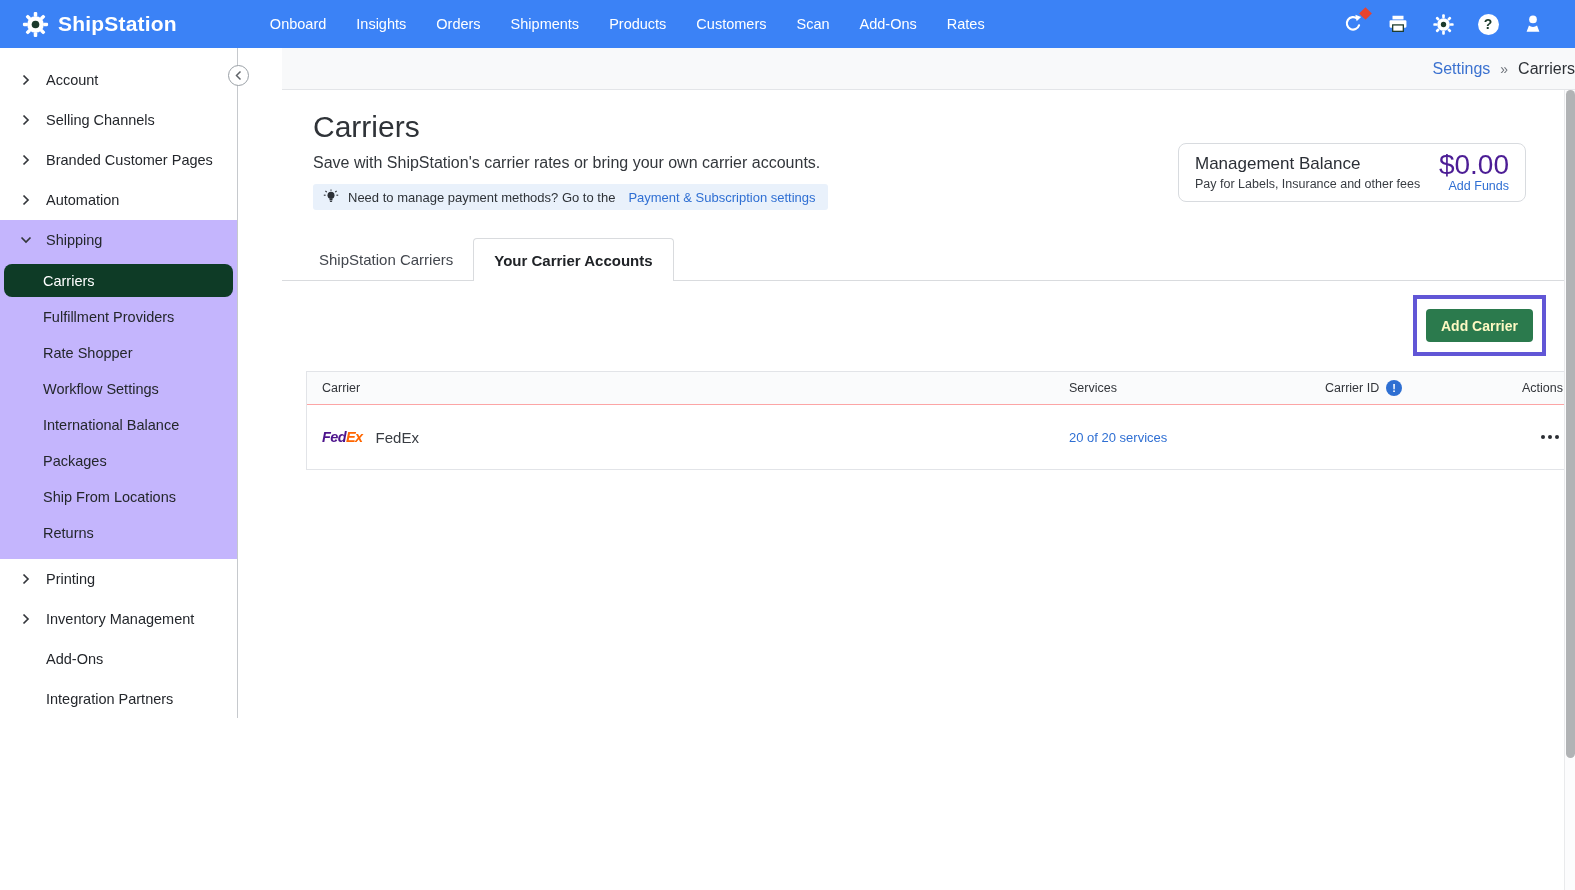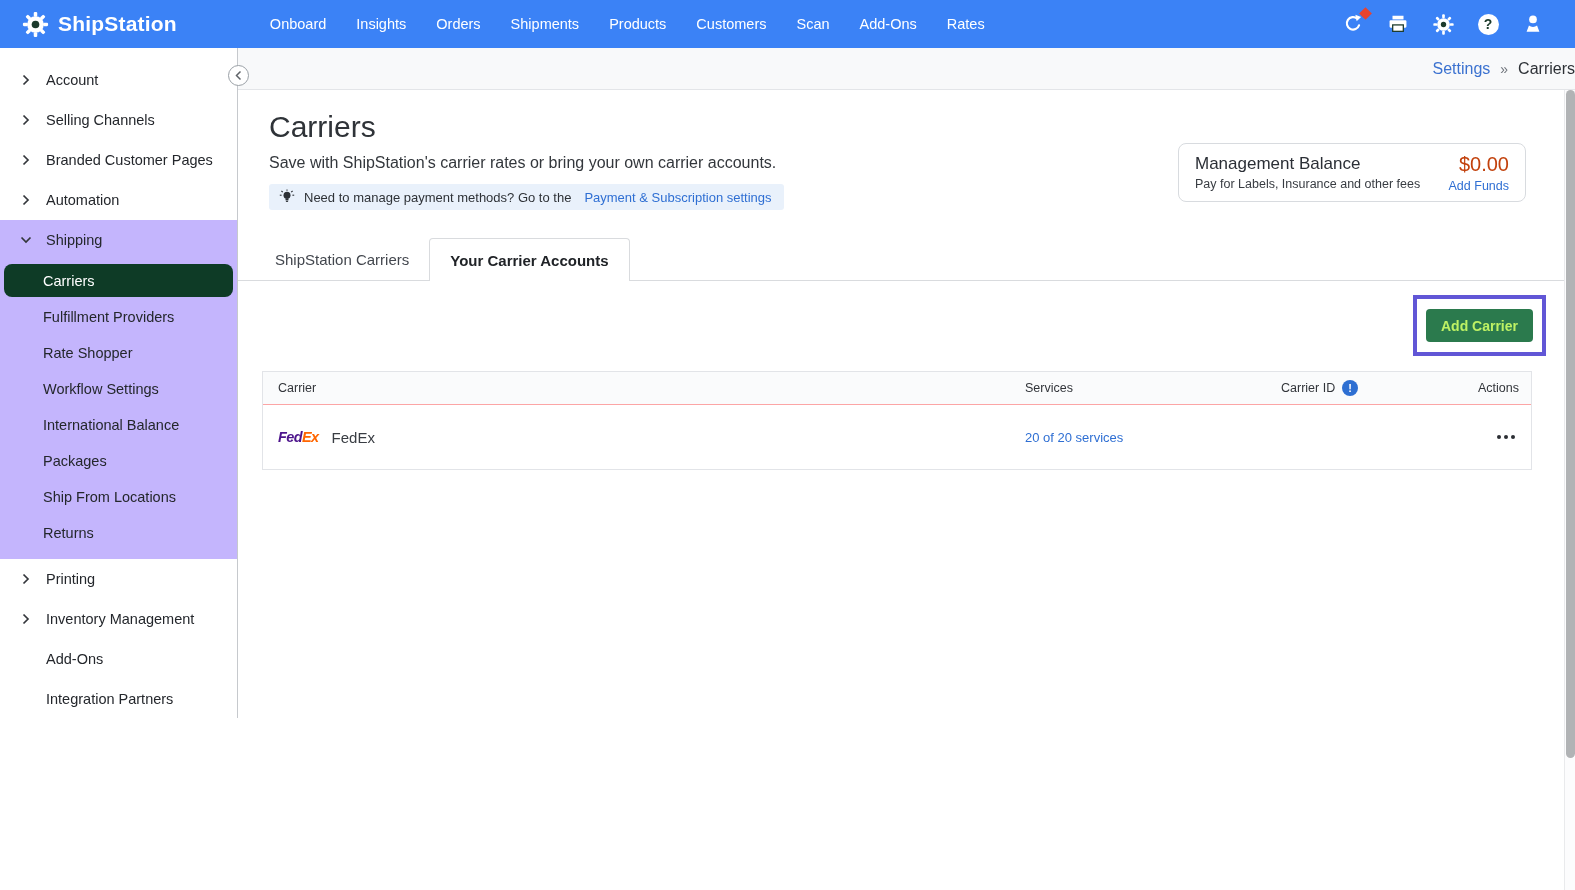--- a/index.html
+++ b/index.html
@@ -15,21 +15,21 @@
   .brand { display:flex; align-items:center; gap:9px; padding-left:22px; cursor:pointer; }
   .brand-name { font-size:21px; font-weight:bold; letter-spacing:.2px; }
   .topnav { display:flex; margin-left:78px; height:48px; }
   .topnav-item { padding:0 15px; display:flex; align-items:center; font-size:14.5px; color:#fff; cursor:pointer; }
   .topbar-icons { margin-left:auto; display:flex; align-items:center; gap:21px; padding-right:30px; }
   .tb-icon { width:24px; height:24px; display:flex; align-items:center; justify-content:center; cursor:pointer; position:relative; }
   .badge { position:absolute; top:-3px; right:-5px; width:9px; height:9px; background:#e8432e; transform:rotate(45deg); }
   .help-circle { width:21px; height:21px; border-radius:50%; background:#fff; color:#1b3a2b; font-weight:bold; font-size:14px; display:flex; align-items:center; justify-content:center; }
 
   
-  .layout { display:flex; height:670px; position:relative; }
+  .layout { display:flex; height:670px; position:relative;gap:44px; }
 
   
   .sidebar { width:238px; min-width:238px; background:#fff; border-right:1px solid #c6c9cd; padding-top:12px; position:relative; }
   .side-item { height:40px; display:flex; align-items:center; padding-left:19px; gap:13px; font-size:14.5px; color:#24272c; cursor:pointer; }
   .chev { width:14px; height:14px; display:flex; align-items:center; justify-content:center; flex:0 0 14px; }
   .chev.empty { visibility:hidden; }
   .shipping-group { background:#c4b5fd; padding-bottom:8px; }
   .side-sub { height:36px; display:flex; align-items:center; padding-left:43px; font-size:14.5px; color:#24272c; cursor:pointer; }
   .side-sub.active { background:#0e3b26; color:#fff; border-radius:8px; margin:4px 4px 2px 4px; padding-left:39px; height:33px; }
   .collapse-btn { position:absolute; left:228px; top:17px; width:21px; height:21px; border-radius:50%; background:#fff; border:1px solid #9aa0a6; display:flex; align-items:center; justify-content:center; z-index:6; cursor:pointer; }
@@ -45,30 +45,30 @@
   .page-title { margin:19px 0 0 0; font-size:30px; font-weight:400; color:#2f3338; line-height:35px; }
   .page-sub { margin-top:9px; font-size:16px; color:#33373c; line-height:19px; }
   .banner { margin-top:12px; display:inline-flex; align-items:center; gap:9px; background:#e9f1fb; padding:5px 12px 5px 10px; border-radius:3px; font-size:13px; color:#2e3237; height:26px; }
   .banner a, .link { color:#2f6fd3; text-decoration:none; cursor:pointer; }
   .banner .lnk { margin-left:4px; }
 
   .balance-card { position:absolute; top:53px; right:49px; width:348px; height:59px; border:1px solid #d8dbdf; border-radius:8px; background:#fff; padding:9px 16px 10px 16px; display:flex; justify-content:space-between; }
   .bc-title { font-size:17px; color:#2b2f36; line-height:22px; }
   .bc-desc { font-size:12.5px; color:#383c42; margin-top:2px; }
   .bc-right { text-align:right; }
-  .bc-amount { font-size:20px; color:#c2410c; line-height:23px; }
+  .bc-amount { font-size:28px; color:#4c1d95; line-height:23px; }
   .bc-addfunds { font-size:12.5px; margin-top:3px; }
 
   .tabs { display:flex; margin-left:-31px; padding-left:17px; border-bottom:1px solid #d9dbde; height:43px; margin-top:28px; align-items:stretch; }
   .tab { padding:0 20px; display:flex; align-items:center; font-size:15px; color:#43474e; cursor:pointer; }
   .tab.active { font-weight:bold; color:#202327; background:#fff; border:1px solid #d9dbde; border-bottom:none; border-radius:4px 4px 0 0; margin-bottom:-1px; }
 
   .toolbar { height:90px; position:relative; }
   .highlight-box { position:absolute; top:14px; right:29px; border:4px solid #6156d6; padding:10px 9px; background:#fff; }
-  .add-btn { background:#2b7a4d; color:#bef264; font-weight:bold; font-size:14px; font-family:"Liberation Sans",sans-serif; border:none; border-radius:4px; height:33px; padding:0 15px; cursor:pointer; }
+  .add-btn { background:#2b7a4d; color:#fef9c3; font-weight:bold; font-size:14px; font-family:"Liberation Sans",sans-serif; border:none; border-radius:4px; height:33px; padding:0 15px; cursor:pointer; }
 
   .carrier-table { margin-left:-7px; width:1270px; border:1px solid #e2e4e8; background:#fff; }
   .thead, .trow { display:grid; grid-template-columns:762px 256px 1fr 120px; align-items:center; }
   .thead { height:33px; background:#fafbfc; border-bottom:1px solid #fca5a5; font-size:12.5px; color:#32353a; }
   .th-carrier { padding-left:15px; }
   .th-id { display:flex; align-items:center; gap:7px; }
   .th-actions { text-align:right; padding-right:12px; }
   .info-icon { width:16px; height:16px; border-radius:50%; background:#2e6fd2; color:#fff; font-size:11px; font-weight:bold; display:flex; align-items:center; justify-content:center; cursor:pointer; }
   .trow { height:64px; font-size:15px; color:#393d43; }
   .cell-carrier { padding-left:15px; display:flex; align-items:center; }

